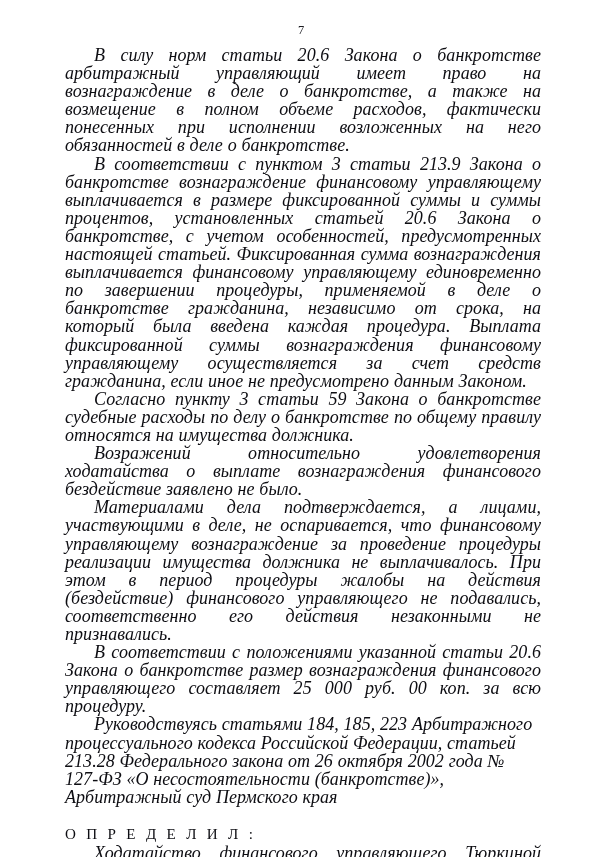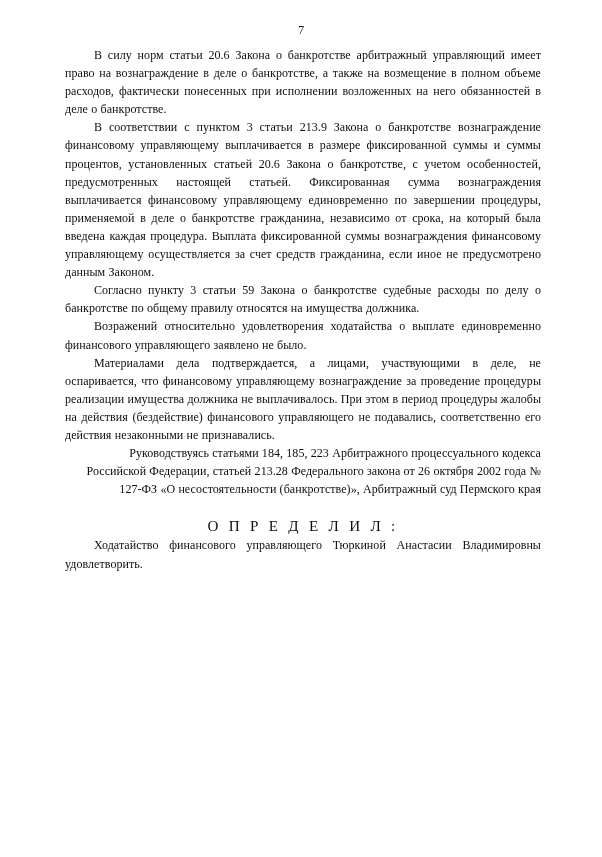--- a/index.html
+++ b/index.html
@@ -38,33 +38,34 @@
     top: 46px;
     left: 65px;
     width: 476px;
   }
   p.para {
     margin: 0;
     padding: 0;
     text-align: justify;
     text-justify: inter-word;
     text-indent: 29px;
-    font-size: 12px;
+    font-size: 18px;
     line-height: 18.1px;
     letter-spacing: 0.05px;
     word-spacing: 0.2px;
     hyphens: none;
+    font-style: italic;
   }
   p.para.last-left {
-    text-align: right;
+    text-align: left;
   }
   .ruling-heading {
     margin: 0;
     padding: 0;
-    text-align: center;
+    text-align: left;
     font-size: 15.1px;
     line-height: 18.1px;
     letter-spacing: 3.3px;
     margin-top: 19px;
     margin-bottom: 1px;
   }
 </style>
 </head>
 <body>
 
@@ -73,24 +74,25 @@
   <div class="page-number">7</div>
 
   <div class="body-text">
 
     <p class="para">В силу норм статьи 20.6 Закона о банкротстве арбитражный управляющий имеет право на вознаграждение в деле о банкротстве, а также на возмещение в полном объеме расходов, фактически понесенных при исполнении возложенных на него обязанностей в деле о банкротстве.</p>
 
     <p class="para">В соответствии с пунктом 3 статьи 213.9 Закона о банкротстве вознаграждение финансовому управляющему выплачивается в размере фиксированной суммы и суммы процентов, установленных статьей 20.6 Закона о банкротстве, с учетом особенностей, предусмотренных настоящей статьей. Фиксированная сумма вознаграждения выплачивается финансовому управляющему единовременно по завершении процедуры, применяемой в деле о банкротстве гражданина, независимо от срока, на который была введена каждая процедура. Выплата фиксированной суммы вознаграждения финансовому управляющему осуществляется за счет средств гражданина, если иное не предусмотрено данным Законом.</p>
 
     <p class="para">Согласно пункту 3 статьи 59 Закона о банкротстве судебные расходы по делу о банкротстве по общему правилу относятся на имущества должника.</p>
 
-    <p class="para">Возражений относительно удовлетворения ходатайства о выплате единовременно финансового управляющего заявлено не было.</p>
+    <p class="para">Возражений относительно удовлетворения ходатайства о выплате вознаграждения финансового бездействие заявлено не было.</p>
 
     <p class="para">Материалами дела подтверждается, а лицами, участвующими в деле, не оспаривается, что финансовому управляющему вознаграждение за проведение процедуры реализации имущества должника не выплачивалось. При этом в период процедуры жалобы на действия (бездействие) финансового управляющего не подавались, соответственно его действия незаконными не признавались.</p>
 
+    <p class="para">В соответствии с положениями указанной статьи 20.6 Закона о банкротстве размер вознаграждения финансового управляющего составляет 25 000 руб. 00 коп. за всю процедуру.</p>
 
 
 
     <p class="para last-left">Руководствуясь статьями 184, 185, 223 Арбитражного процессуального кодекса Российской Федерации, статьей 213.28 Федерального закона от 26 октября 2002 года № 127-ФЗ «О несостоятельности (банкротстве)», Арбитражный суд Пермского края</p>
 
     <p class="ruling-heading">О П Р Е Д Е Л И Л :</p>
 
     <p class="para">Ходатайство финансового управляющего Тюркиной Анастасии Владимировны удовлетворить.</p>
 
   </div>

